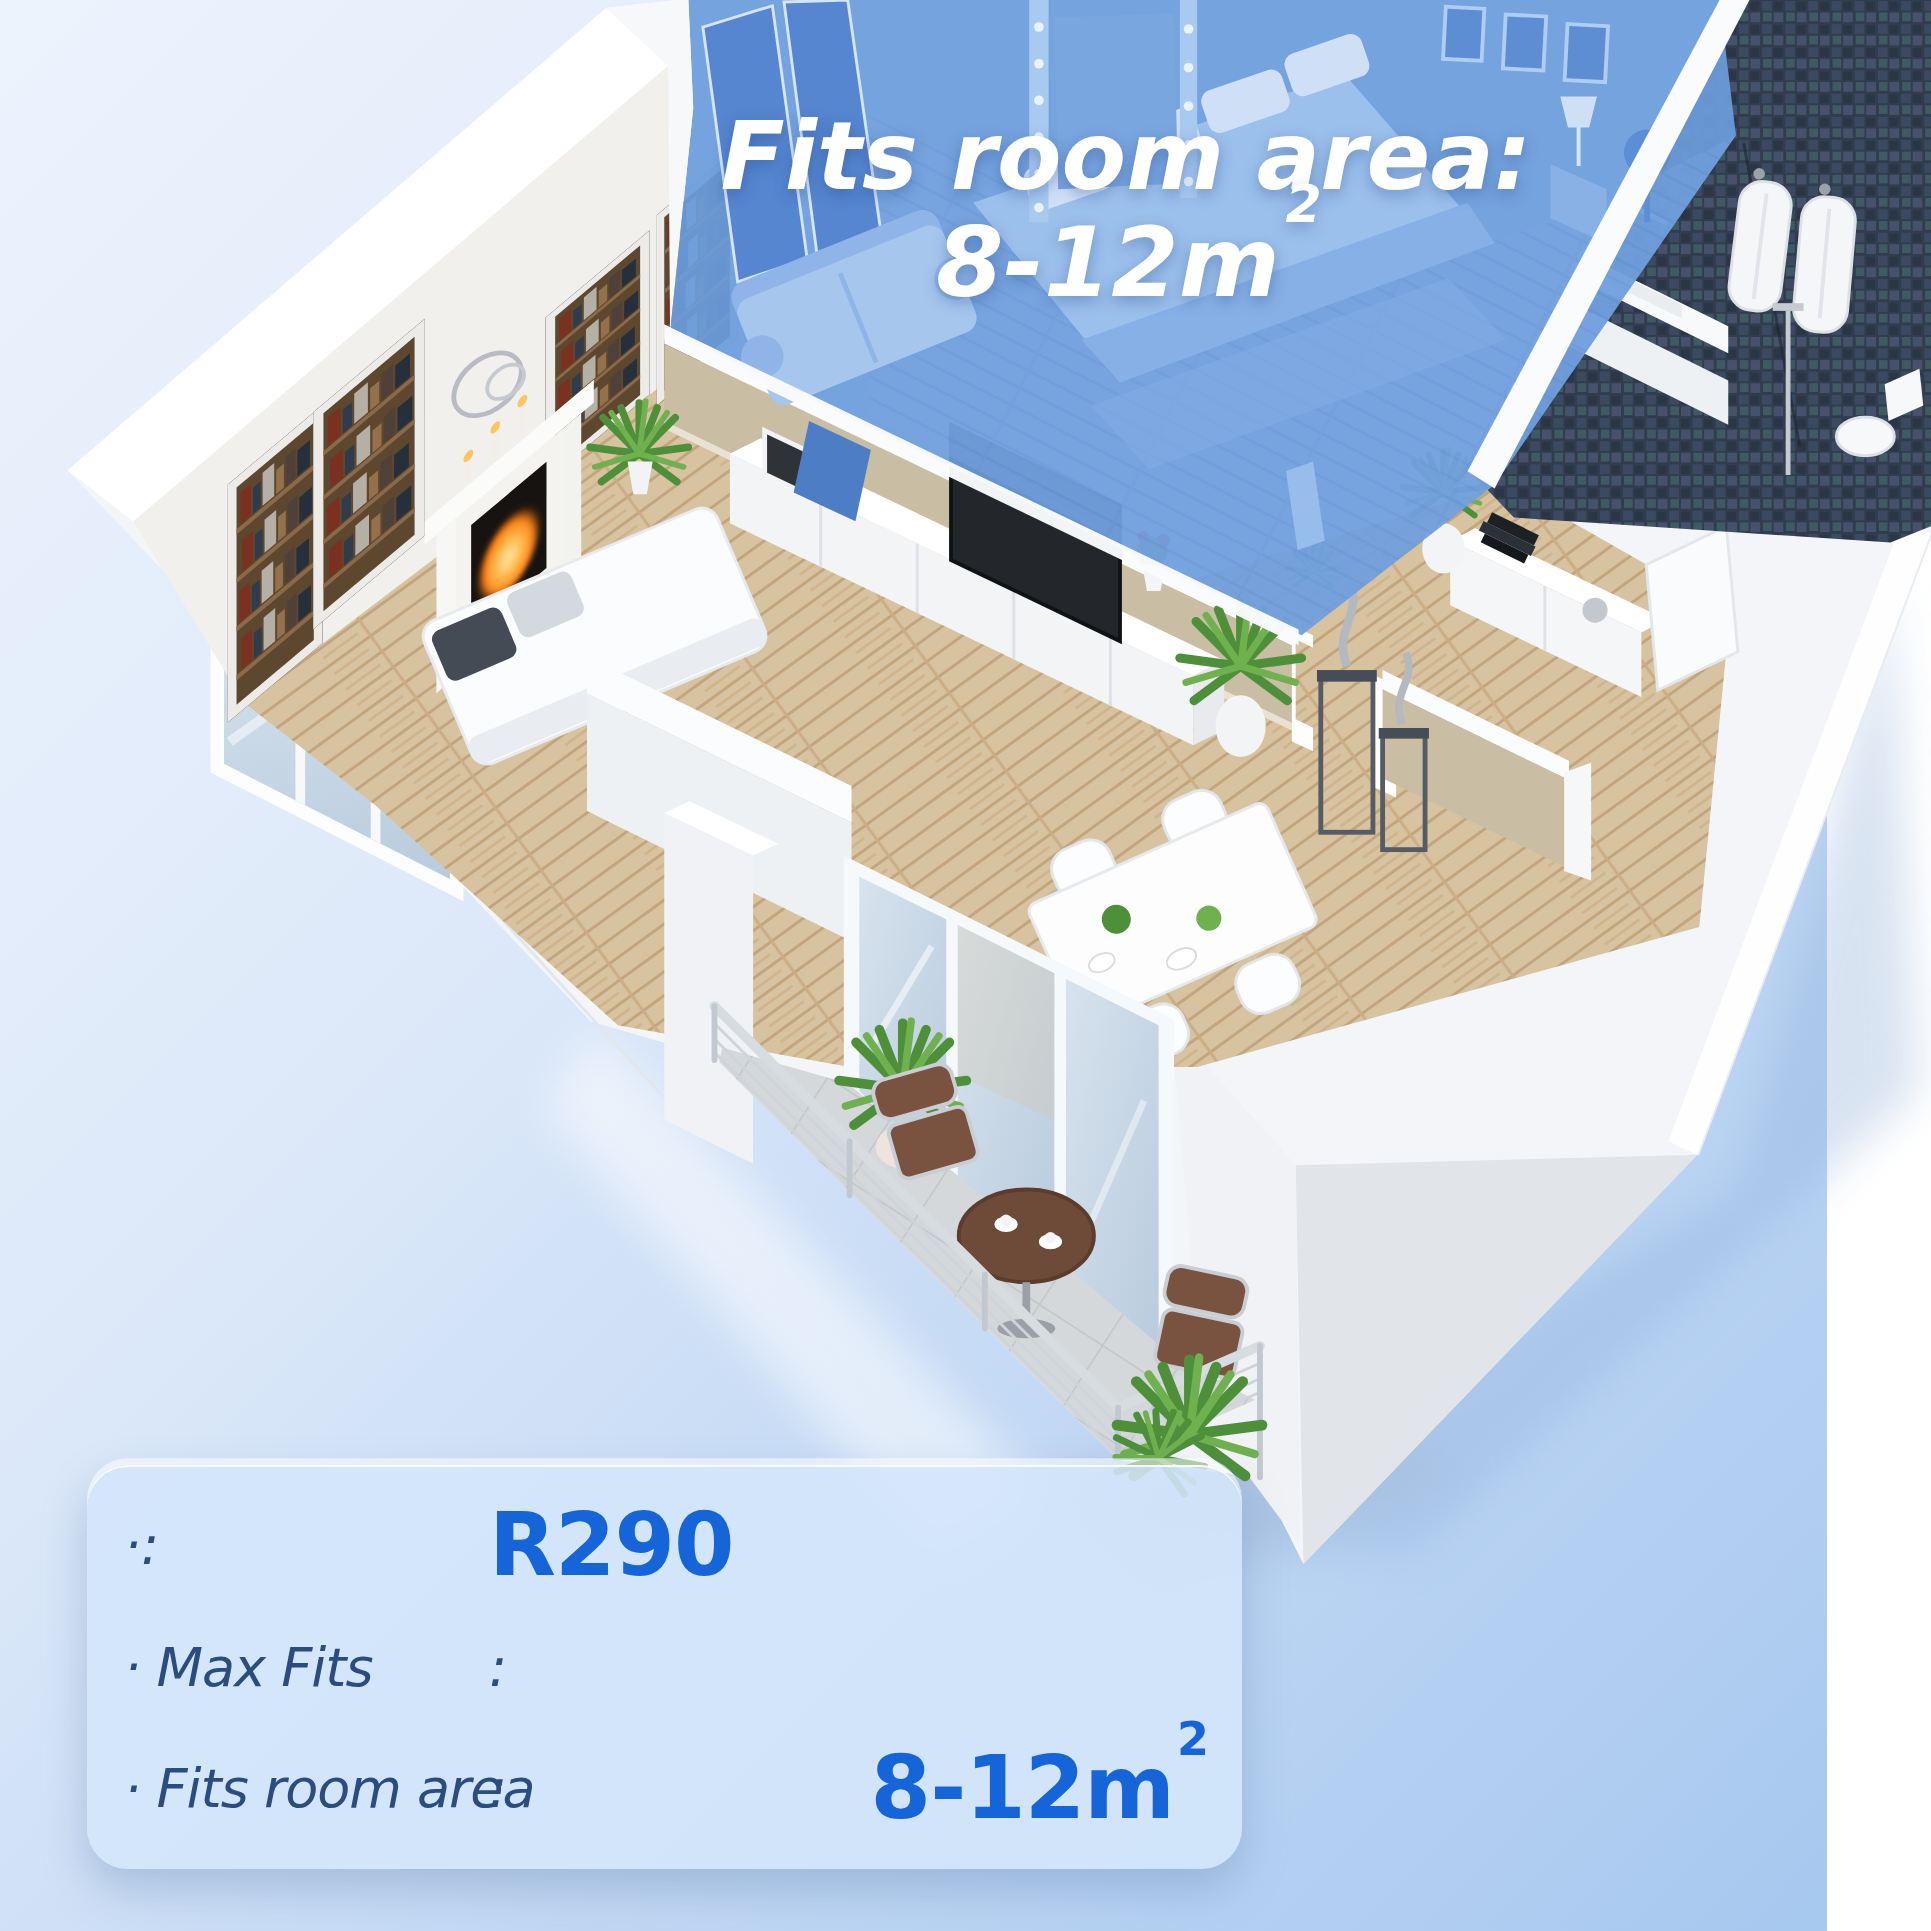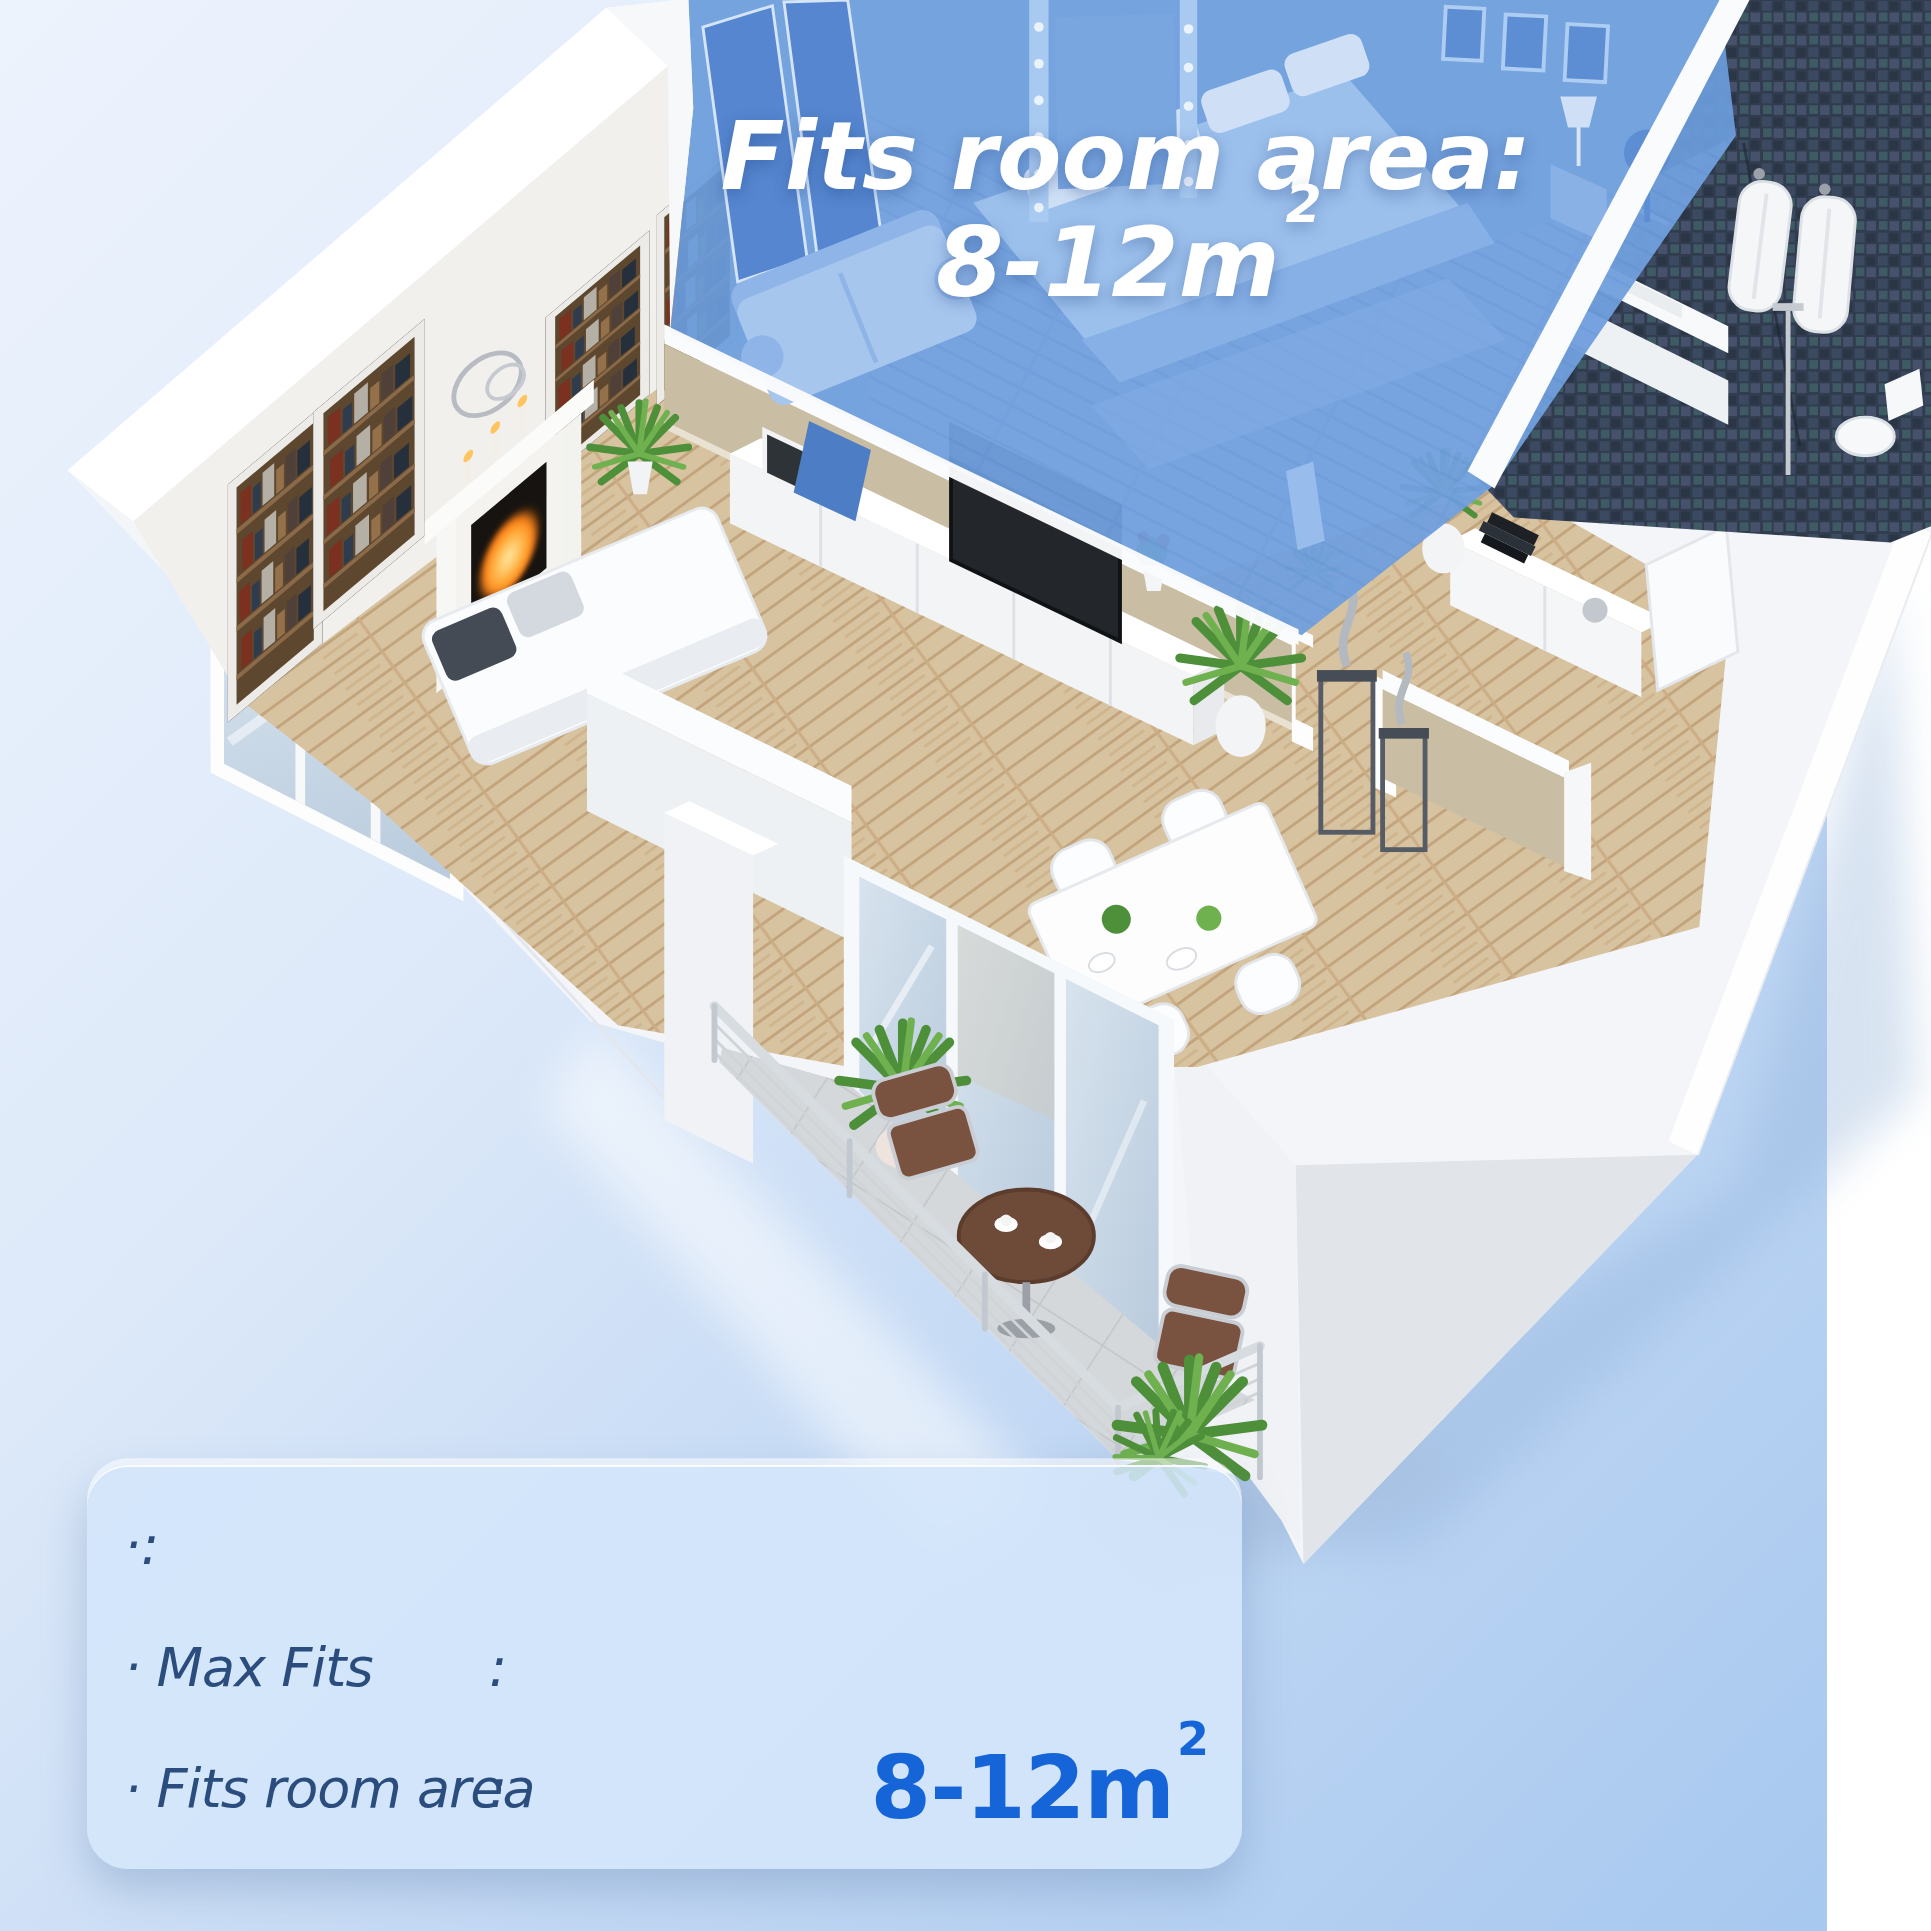--- a/index.html
+++ b/index.html
@@ -416,20 +416,21 @@
 
 <div class="overlay-title">
   <div class="ot-line1">Fits room area:</div>
   <div class="ot-line2"><span>8-12m</span><sup>2</sup></div>
 </div>
 
 <div class="spec-panel">
   <div class="spec-row">
     <span class="spec-bullet">·</span>
     <span class="spec-colon">:</span>
+    <span class="spec-value"><span>R290</span><sup></sup></span>
   </div>
   <div class="spec-row">
     <span class="spec-bullet">·</span>
     <span class="spec-label">Max Fits</span>
     <span class="spec-colon">:</span>
   </div>
   <div class="spec-row">
     <span class="spec-bullet">·</span>
     <span class="spec-label">Fits room area</span>
     <span class="spec-colon">:</span>

